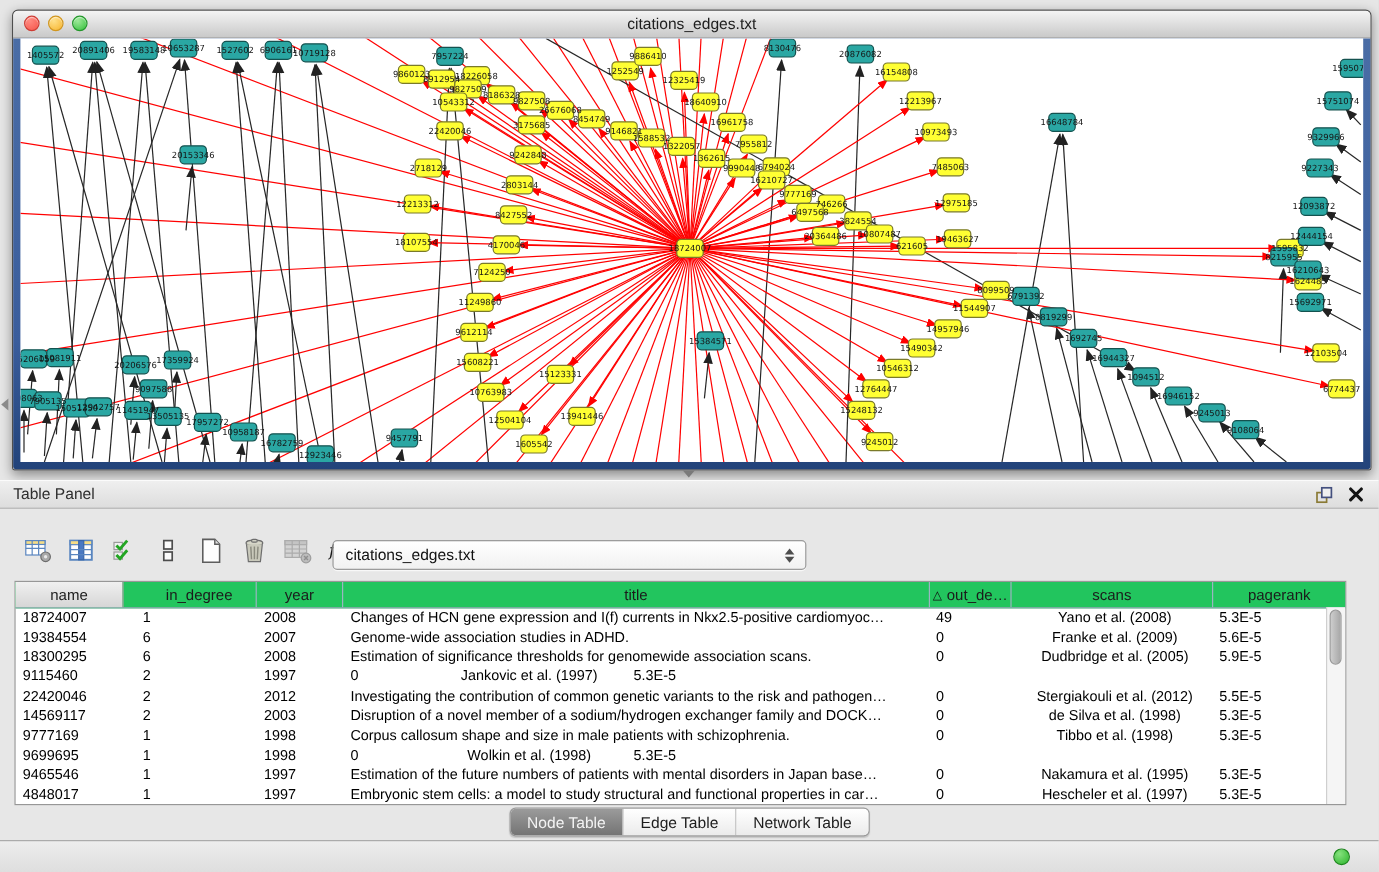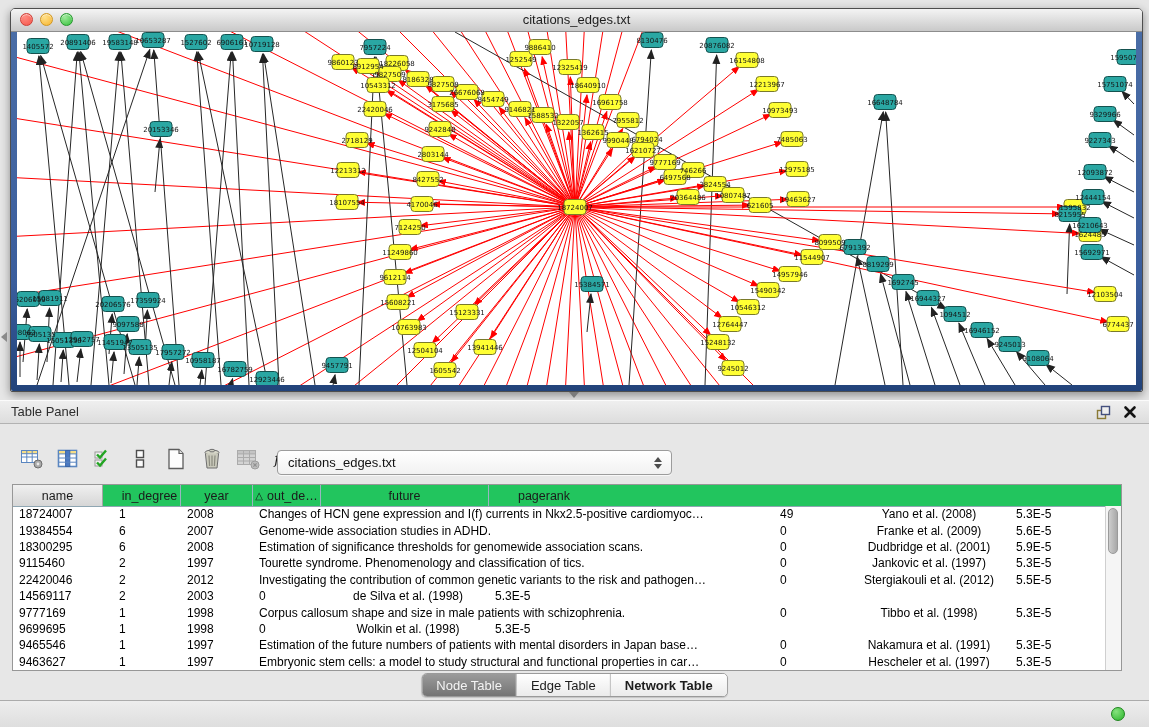--- a/index.html
+++ b/index.html
@@ -57,31 +57,31 @@
   .tableframe{position:absolute;left:12px;top:84px;width:1110px;height:187px;background:#fff;
     border:1px solid #979797;box-sizing:border-box;}
   .thead{display:flex;height:21px;background:#22c55e;border-bottom:1px solid #8fa6b2;}
   .hcell{box-sizing:border-box;border-right:1px solid #9ab5c1;font-size:12.5px;color:#1b1b1b;
     display:flex;align-items:center;justify-content:center;white-space:nowrap;overflow:hidden;cursor:pointer;}
   .hcell.hdr-name{background:linear-gradient(#f0f0f0,#d6d6d6);border-right:1px solid #a5a5a5;}
   .sortglyph{font-size:10px;margin-right:4px;color:#111;}
   .tbody{position:absolute;top:21px;left:0;right:15px;bottom:0;overflow:hidden;}
   .trow{display:flex;height:16.4px;align-items:center;}
   .tcell{box-sizing:border-box;font-size:12px;color:#000;white-space:nowrap;overflow:hidden;padding-left:6px;}
-  .c0{width:90px;} .c1{width:78px;padding-left:16px;} .c2{width:72px;} .c3{flex:1;} .c4{width:68px;} .c5{width:168px;text-align:center;} .c6{width:96px;}
+  .c0{width:90px;} .c1{width:111px;padding-left:16px;} .c2{width:72px;} .c3{flex:1;} .c4{width:68px;} .c5{width:168px;text-align:center;} .c6{width:96px;}
   .thead .c6{flex:0 0 110px;border-right:none;}
   .vscroll{position:absolute;right:0;top:21px;bottom:0;width:15px;background:#f5f5f5;border-left:1px solid #cfcfcf;}
   .vthumb{position:absolute;top:2px;left:2px;width:10px;height:46px;border-radius:6px;
     background:linear-gradient(90deg,#cdcdcd,#a8a8a8);border:1px solid #9a9a9a;box-sizing:border-box;cursor:pointer;}
 
   .tabs{position:absolute;left:50%;top:273px;transform:translateX(-50%);display:flex;height:22px;
     border:1px solid #9a9a9a;border-radius:5px;overflow:hidden;background:#fff;box-shadow:0 1px 1px rgba(0,0,0,.15);}
   .tab{padding:0 14px;font-size:13px;display:flex;align-items:center;cursor:pointer;
     background:linear-gradient(#ffffff,#ebebeb);color:#1d1d1d;border-right:1px solid #b5b5b5;}
-  .tab:last-child{border-right:none;font-weight:bold;}
+  .tab:last-child{border-right:none;}
   .tab.sel{background:linear-gradient(#9b9b9b,#747474);color:#f4f4f4;}
 
   
   .statusbar{position:absolute;left:0;top:700px;width:1149px;height:27px;
     background:linear-gradient(#ededed,#dedede);border-top:1px solid #ababab;box-sizing:border-box;}
   .mem{position:absolute;right:46px;top:7px;font-size:11.5px;color:#222;margin-top:32px;}
   .memdot{position:absolute;right:24px;top:6px;width:14px;height:14px;border-radius:50%;
     background:radial-gradient(circle at 35% 30%,#86e27e,#2cb52c);border:1px solid #1d861d;box-sizing:border-box;}
 </style>
 </head>
@@ -599,26 +599,29 @@
       <div class="thead">
           <div class="hcell c0 hdr-name">
             <span>name</span>
           </div>
           <div class="hcell c1">
             <span>in_degree</span>
           </div>
           <div class="hcell c2">
             <span>year</span>
           </div>
+          <div class="hcell c3">
+            <span>title</span>
+          </div>
           <div class="hcell c4">
             <span class="sortglyph">△</span>
             <span>out_de…</span>
           </div>
           <div class="hcell c5">
-            <span>future</span>
+            <span>scans</span>
           </div>
           <div class="hcell c6">
             <span>pagerank</span>
           </div>
         </div>
       <div class="tbody">
           <div class="trow">
             <div class="tcell c0">18724007</div>
             <div class="tcell c1">1</div>
             <div class="tcell c2">2008</div>
@@ -635,45 +638,45 @@
             <div class="tcell c4">0</div>
             <div class="tcell c5">Franke et al. (2009)</div>
             <div class="tcell c6">5.6E-5</div>
           </div>
           <div class="trow">
             <div class="tcell c0">18300295</div>
             <div class="tcell c1">6</div>
             <div class="tcell c2">2008</div>
             <div class="tcell c3">Estimation of significance thresholds for genomewide association scans.</div>
             <div class="tcell c4">0</div>
-            <div class="tcell c5">Dudbridge et al. (2001)</div>
+            <div class="tcell c5">Dudbridge et al. (2005)</div>
             <div class="tcell c6">5.9E-5</div>
           </div>
           <div class="trow">
             <div class="tcell c0">9115460</div>
             <div class="tcell c1">2</div>
             <div class="tcell c2">1997</div>
-            <div class="tcell c3">Tourette syndrome. Phenomenology and classification of tics.</div>
             <div class="tcell c4">0</div>
             <div class="tcell c5">Jankovic et al. (1997)</div>
             <div class="tcell c6">5.3E-5</div>
           </div>
           <div class="trow">
             <div class="tcell c0">22420046</div>
             <div class="tcell c1">2</div>
             <div class="tcell c2">2012</div>
             <div class="tcell c3">Investigating the contribution of common genetic variants to the risk and pathogen…</div>
             <div class="tcell c4">0</div>
             <div class="tcell c5">Stergiakouli et al. (2012)</div>
             <div class="tcell c6">5.5E-5</div>
           </div>
           <div class="trow">
             <div class="tcell c0">14569117</div>
             <div class="tcell c1">2</div>
             <div class="tcell c2">2003</div>
+            <div class="tcell c3">Disruption of a novel member of a sodium/hydrogen exchanger family and DOCK…</div>
             <div class="tcell c4">0</div>
             <div class="tcell c5">de Silva et al. (1998)</div>
             <div class="tcell c6">5.3E-5</div>
           </div>
           <div class="trow">
             <div class="tcell c0">9777169</div>
             <div class="tcell c1">1</div>
             <div class="tcell c2">1998</div>
             <div class="tcell c3">Corpus callosum shape and size in male patients with schizophrenia.</div>
             <div class="tcell c4">0</div>
@@ -687,25 +690,25 @@
             <div class="tcell c4">0</div>
             <div class="tcell c5">Wolkin et al. (1998)</div>
             <div class="tcell c6">5.3E-5</div>
           </div>
           <div class="trow">
             <div class="tcell c0">9465546</div>
             <div class="tcell c1">1</div>
             <div class="tcell c2">1997</div>
             <div class="tcell c3">Estimation of the future numbers of patients with mental disorders in Japan base…</div>
             <div class="tcell c4">0</div>
-            <div class="tcell c5">Nakamura et al. (1991)</div>
+            <div class="tcell c5">Nakamura et al. (1995)</div>
             <div class="tcell c6">5.3E-5</div>
           </div>
           <div class="trow">
-            <div class="tcell c0">9463627</div>
+            <div class="tcell c0">4848017</div>
             <div class="tcell c1">1</div>
             <div class="tcell c2">1997</div>
             <div class="tcell c3">Embryonic stem cells: a model to study structural and functional properties in car…</div>
             <div class="tcell c4">0</div>
             <div class="tcell c5">Hescheler et al. (1997)</div>
             <div class="tcell c6">5.3E-5</div>
           </div>
         </div>
       <div class="vscroll">
         <div class="vthumb"></div>

